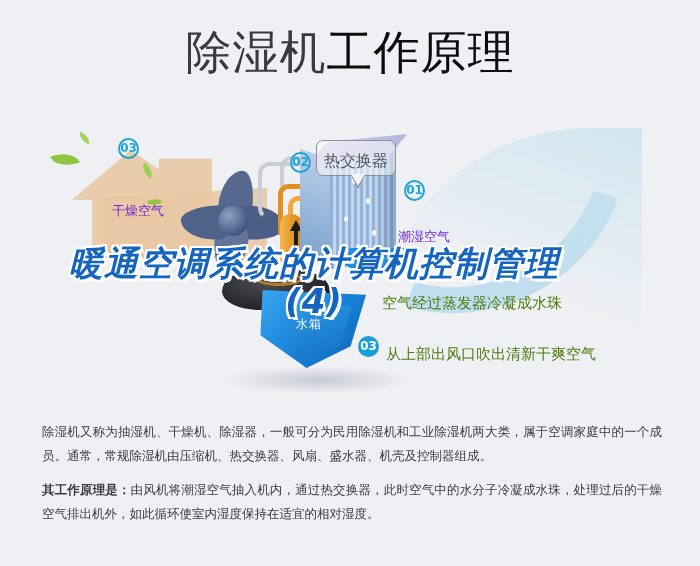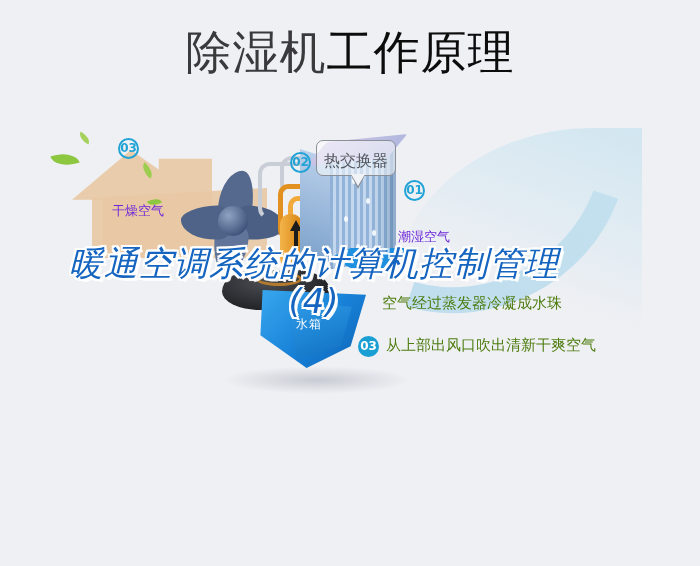--- a/index.html
+++ b/index.html
@@ -271,21 +271,21 @@
   }
 
   
   .overlay {
     position: absolute;
     left: 0; top: 244px;
     width: 628px;
     text-align: center;
     line-height: 1.12;
     font-size: 34px;
-    font-weight: 400;
+    font-weight: 700;
     font-style: italic;
     letter-spacing: 1px;
     color: #1565c0;
     font-family: "DejaVu Sans", "Liberation Sans", sans-serif;
     text-shadow:
        2px  0 #fff, -2px  0 #fff,  0  2px #fff,  0 -2px #fff,
        2px  2px #fff, -2px  2px #fff, 2px -2px #fff, -2px -2px #fff,
        3px  3px 0 rgba(255,255,255,.9);
     z-index: 8;
     padding: 0 56px;
@@ -372,19 +372,23 @@
     <div class="dlabel" style="left:112px;top:82px;">干燥空气</div>
 
     <div class="badge" style="left:290px;top:22px;margin-top:10px;">02</div>
     <div class="callout" style="left:316px;top:20px;">热交换器</div>
 
     <div class="badge" style="left:404px;top:60px;">01</div>
     <div class="dlabel" style="left:398px;top:108px;">潮湿空气</div>
 
     <div class="step-line" style="left:382px;top:174px;">空气经过蒸发器冷凝成水珠</div>
     <div class="badge solid" style="left:358px;top:216px;">03</div>
-    <div class="step-line" style="left:386px;top:216px;text-align:center;">从上部出风口吹出清新干爽空气</div>
+    <div class="step-line" style="left:386px;top:225px;text-align:center;">从上部出风口吹出清新干爽空气</div>
   </div>
 
   <div class="overlay">暖通空调系统的计算机控制管理(4)</div>
 
+  <div class="body-text">
+    <p>除湿机又称为抽湿机、干燥机、除湿器，一般可分为民用除湿机和工业除湿机两大类，属于空调家庭中的一个成员。通常，常规除湿机由压缩机、热交换器、风扇、盛水器、机壳及控制器组成。</p>
+    <p><span class="lead">其工作原理是：</span><span>由风机将潮湿空气抽入机内，通过热交换器，此时空气中的水分子冷凝成水珠，处理过后的干燥空气排出机外，如此循环使室内湿度保持在适宜的相对湿度。</span></p>
+  </div>
 
 </div>
 
 </body></html>

